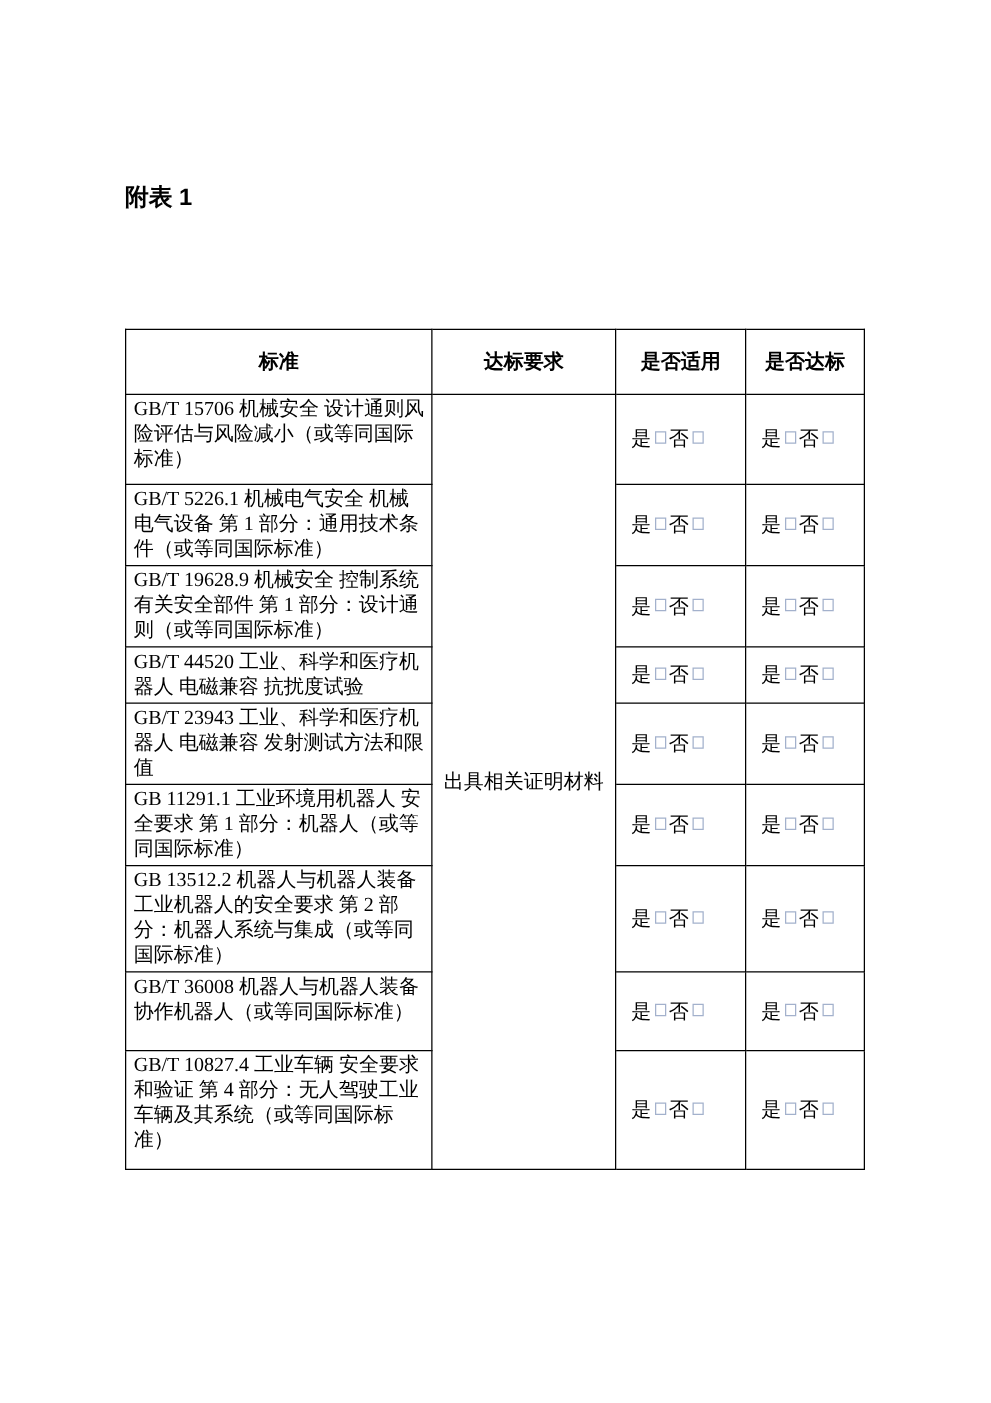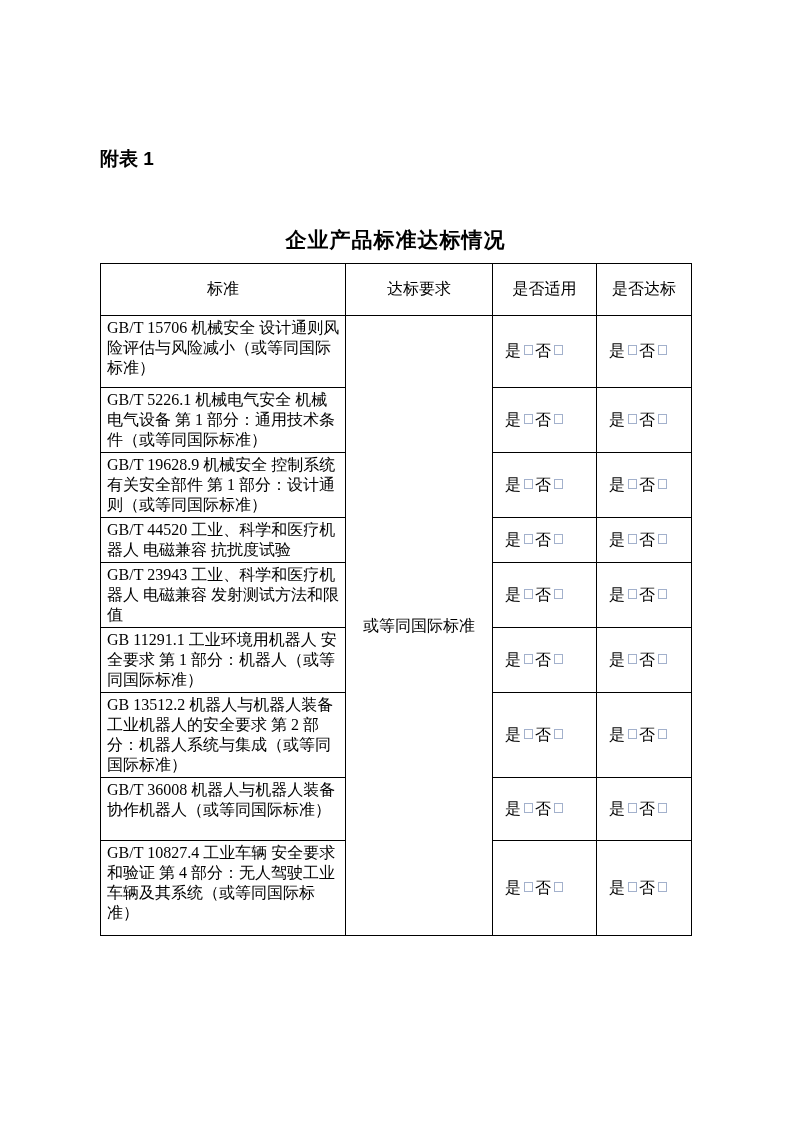--- a/index.html
+++ b/index.html
@@ -37,21 +37,21 @@
     width:591px;
     border-collapse:collapse;
     table-layout:fixed;
   }
   table.standards th,
   table.standards td{
     border:1px solid #000;
     font-size:16px;
   }
   table.standards th{
-    font-weight:normal;
+    font-weight:bold;
     height:49px;
     text-align:center;
     vertical-align:middle;
   }
   td.std{
     line-height:20px;
     padding:2px 4px 2px 6px;
     vertical-align:top;
     word-break:break-all;
   }
@@ -74,41 +74,40 @@
     vertical-align:0;
   }
 </style>
 </head>
 <body>
 
 <div class="page">
 
   <div class="attachment-label">附表 1</div>
 
-  <div class="page-title">企业产品标准达标情况</div>
 
   <table class="standards">
     <colgroup>
       <col style="width:245px">
       <col style="width:147px">
       <col style="width:104px">
       <col style="width:95px">
     </colgroup>
     <thead>
       <tr>
         <th>标准</th>
         <th>达标要求</th>
         <th>是否适用</th>
         <th>是否达标</th>
       </tr>
     </thead>
     <tbody>
         <tr style="height: 72px;">
           <td class="std">GB/T 15706 机械安全 设计通则风险评估与风险减小（或等同国际标准）</td>
-          <td class="req" rowspan="9">或等同国际标准</td>
+          <td class="req" rowspan="9">出具相关证明材料</td>
           <td class="yn"><span>是</span><span class="cb"></span><span>否</span><span class="cb"></span></td>
           <td class="yn"><span>是</span><span class="cb"></span><span>否</span><span class="cb"></span></td>
         </tr>
         <tr style="height: 65px;">
           <td class="std">GB/T 5226.1 机械电气安全 机械电气设备 第 1 部分：通用技术条件（或等同国际标准）</td>
           <td class="yn"><span>是</span><span class="cb"></span><span>否</span><span class="cb"></span></td>
           <td class="yn"><span>是</span><span class="cb"></span><span>否</span><span class="cb"></span></td>
         </tr>
         <tr style="height: 61px;">
           <td class="std">GB/T 19628.9 机械安全 控制系统有关安全部件 第 1 部分：设计通则（或等同国际标准）</td>

